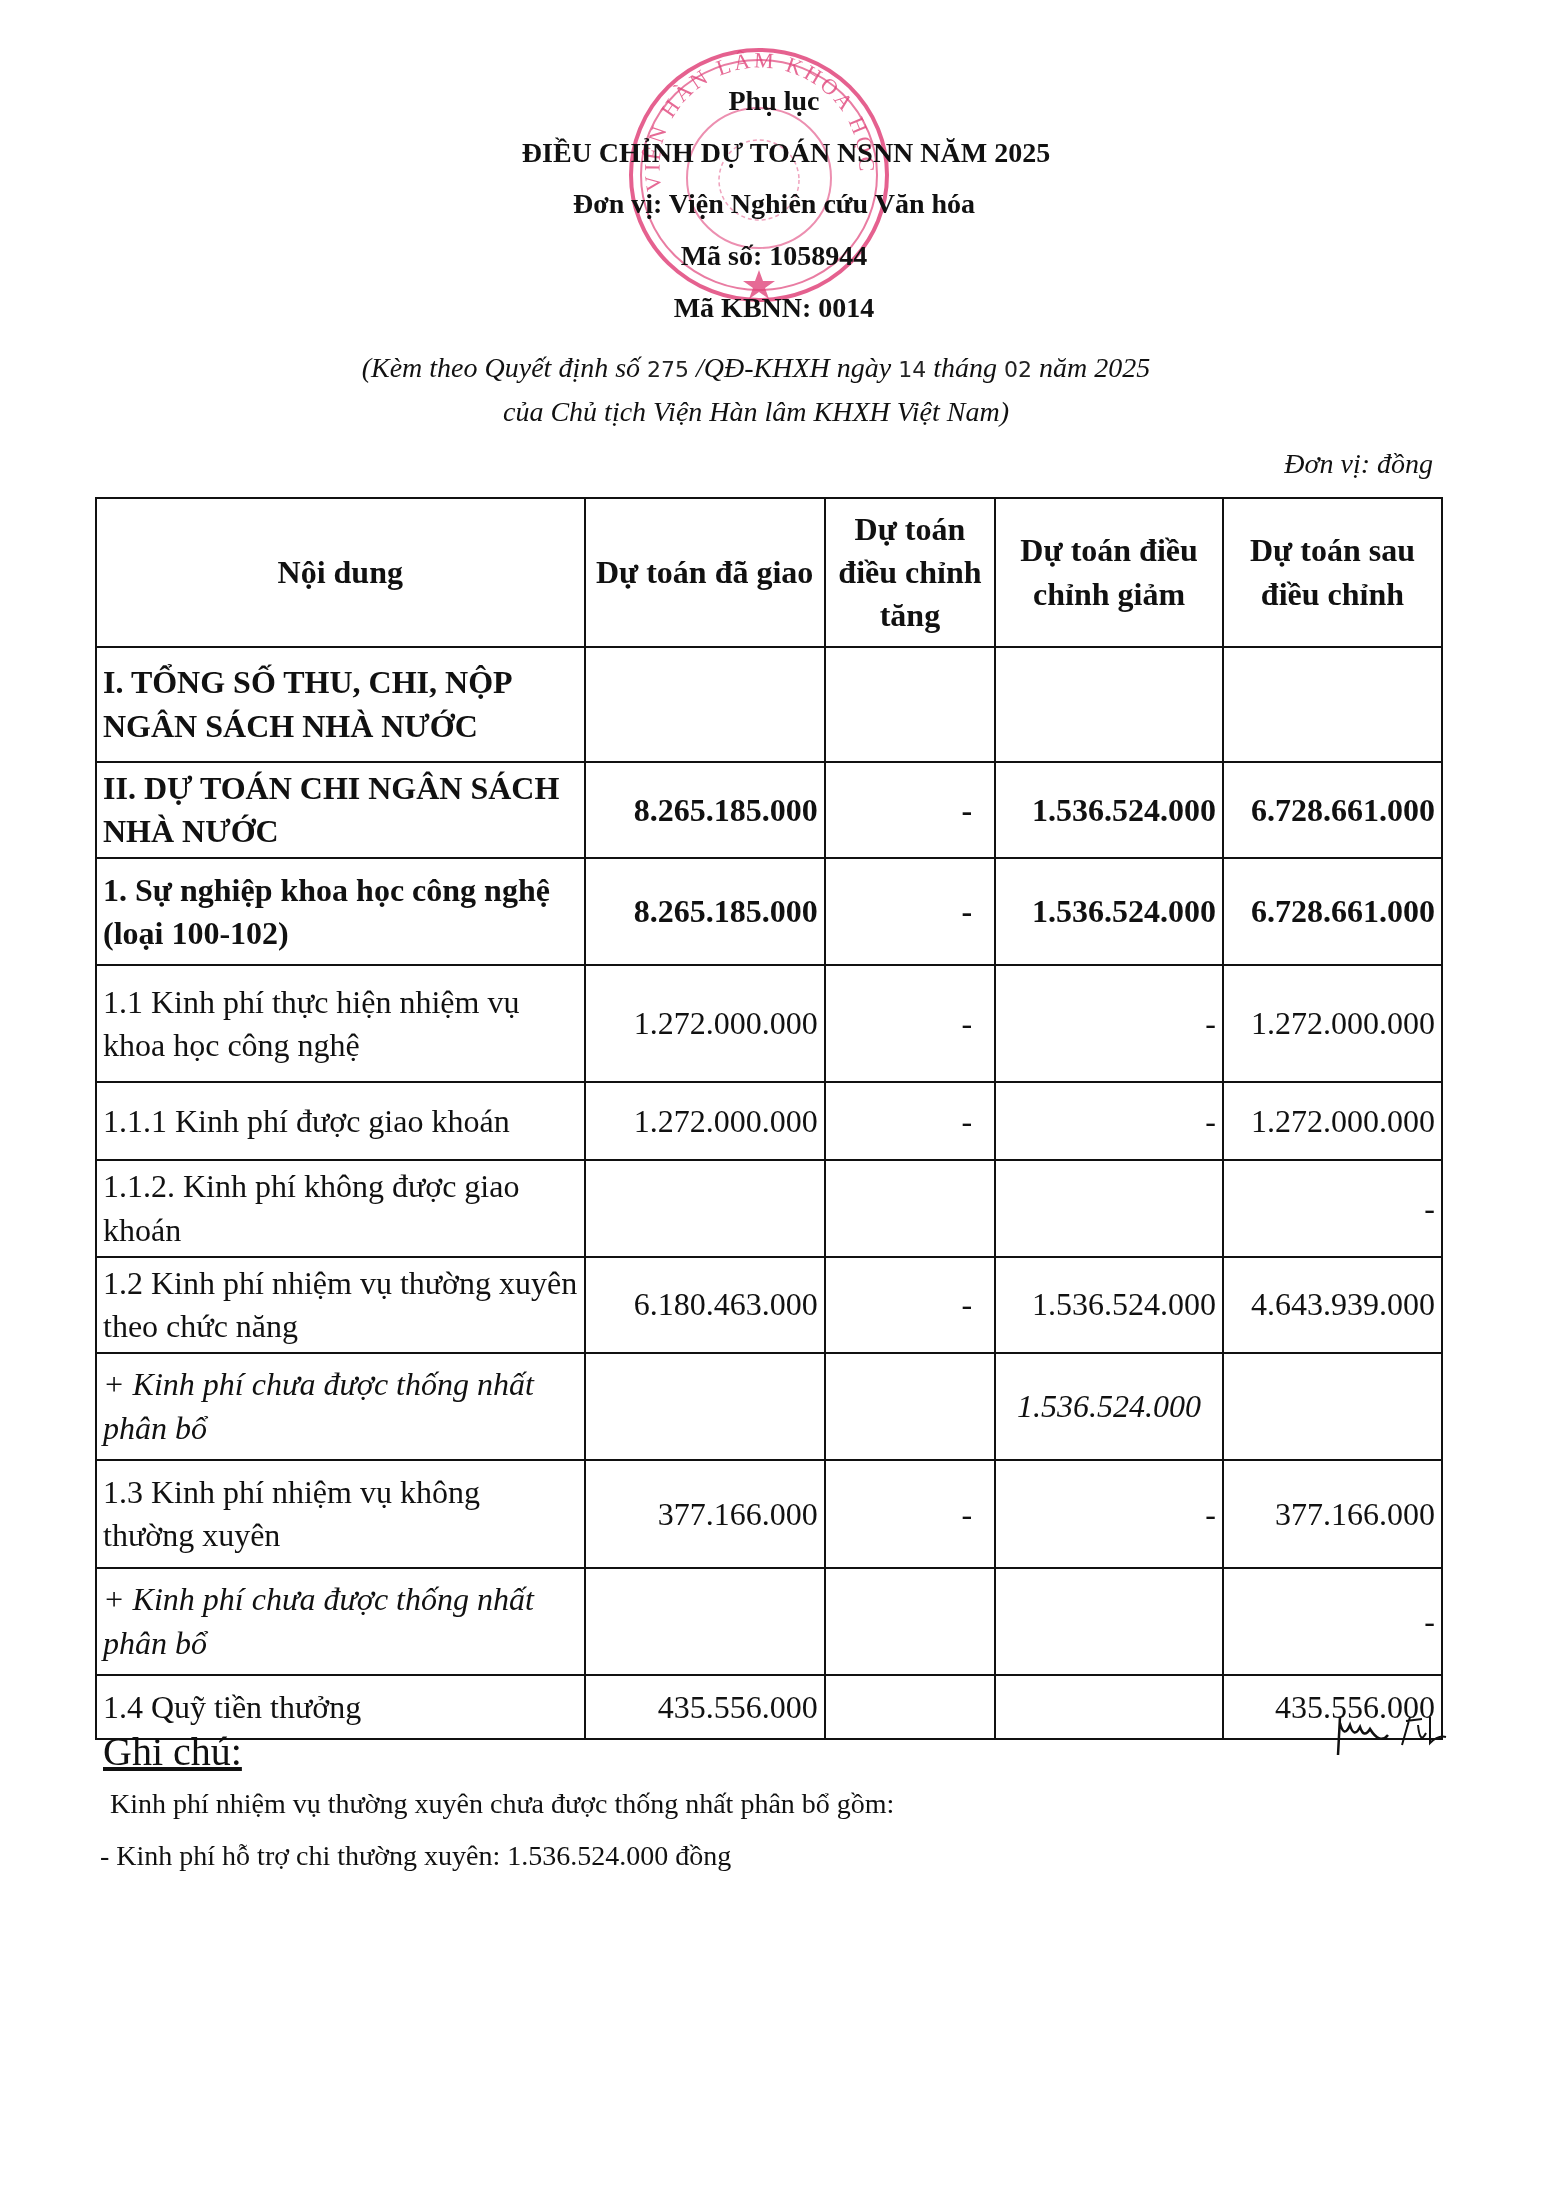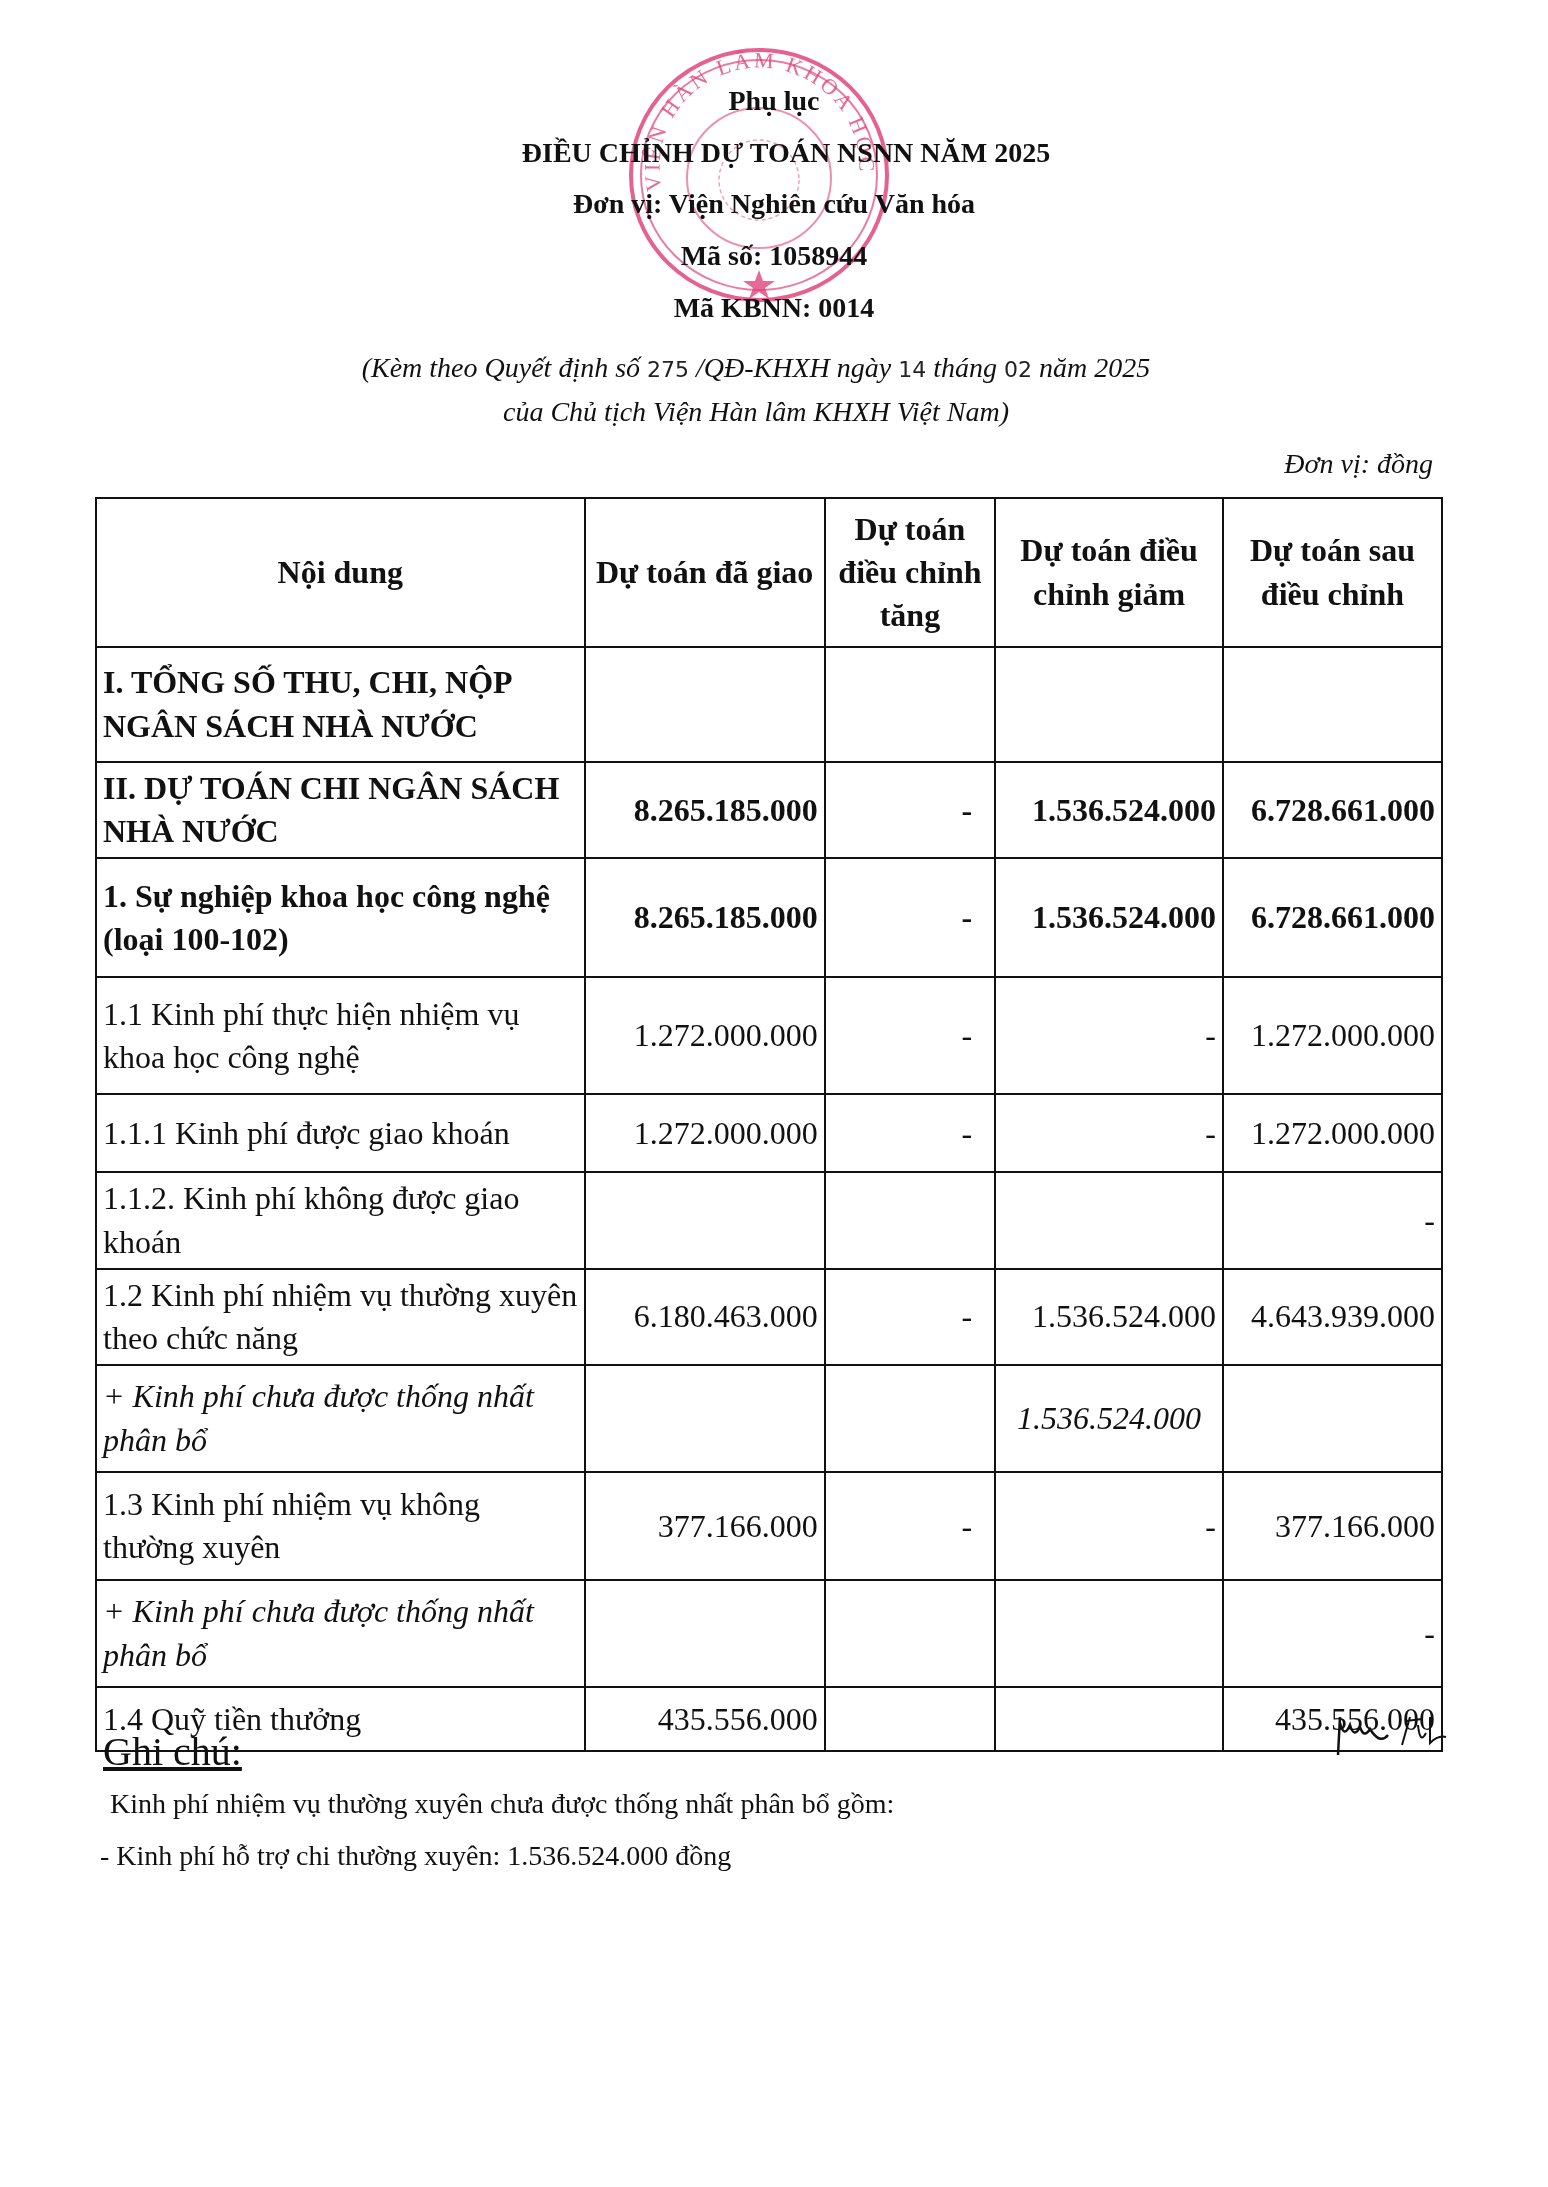--- a/index.html
+++ b/index.html
@@ -78,21 +78,21 @@
         <td class="c3"></td>
         <td class="c4"></td>
       </tr>
       <tr class="bold" style="height: 96px;">
         <td class="c0">II. DỰ TOÁN CHI NGÂN SÁCH NHÀ NƯỚC</td>
         <td class="c1">8.265.185.000</td>
         <td class="c2">-</td>
         <td class="c3">1.536.524.000</td>
         <td class="c4">6.728.661.000</td>
       </tr>
-      <tr class="bold" style="height: 119px;">
+      <tr class="bold" style="height: 107px;">
         <td class="c0">1. Sự nghiệp khoa học công nghệ (loại 100-102)</td>
         <td class="c1">8.265.185.000</td>
         <td class="c2">-</td>
         <td class="c3">1.536.524.000</td>
         <td class="c4">6.728.661.000</td>
       </tr>
       <tr style="height: 117px;">
         <td class="c0">1.1 Kinh phí thực hiện nhiệm vụ khoa học công nghệ</td>
         <td class="c1">1.272.000.000</td>
         <td class="c2">-</td>

